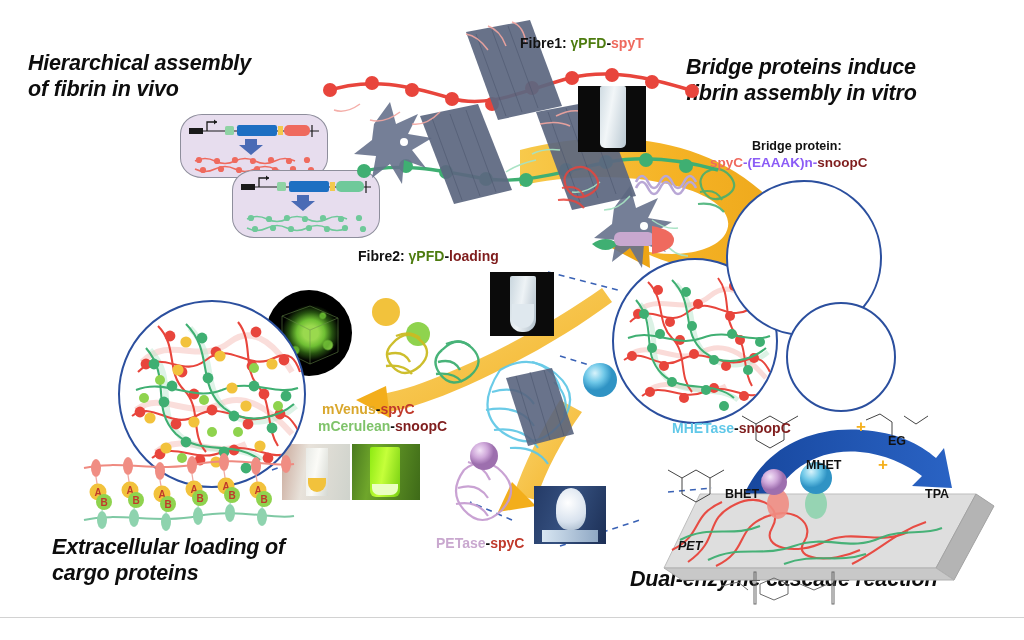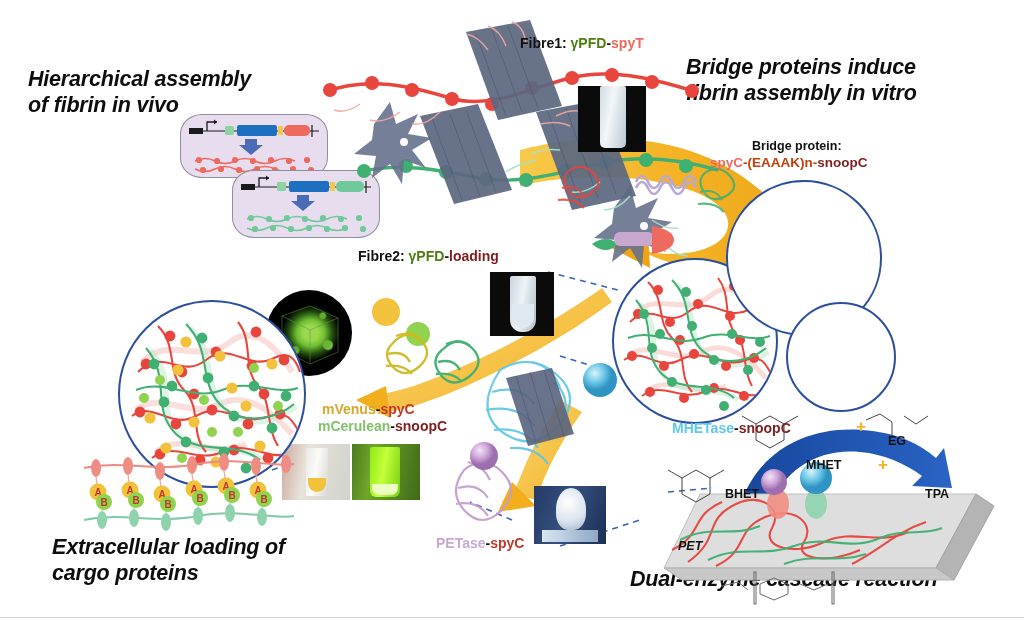--- a/index.html
+++ b/index.html
@@ -2,36 +2,36 @@
 <html><head>
 <meta charset="utf-8">
 <style>
   html,body{margin:0;padding:0;background:#fff;}
   body{width:1024px;height:640px;position:relative;overflow:hidden;
        font-family:"Liberation Sans",sans-serif;}
   #stage{position:absolute;inset:0;width:1024px;height:640px;background:#ffffff;}
 
   .hd{position:absolute;font-weight:bold;font-style:italic;color:#0d0d0d;
       font-size:21.5px;line-height:1.22;letter-spacing:-0.2px;white-space:pre-line;}
-  .hd.h1{left:28px;top:50px;margin-top:16px;}
+  .hd.h1{left:28px;top:50px;}
   .hd.h2{left:686px;top:54px;}
   .hd.h3{left:52px;top:534px;}
   .hd.h4{left:630px;top:566px;}
 
   .lbl{position:absolute;font-weight:bold;white-space:nowrap;}
   .lbl.fibre1{left:520px;top:35px;font-size:14px;}
   .lbl.fibre2{left:358px;top:248px;font-size:14px;}
   .lbl.bridget{left:752px;top:139px;font-size:12.5px;}
   .lbl.bridgeseq{left:710px;top:155px;font-size:13.5px;}
   .lbl.mvenus{left:322px;top:401px;font-size:14px;}
   .lbl.mcer{left:318px;top:418px;font-size:14px;}
   .lbl.mhet{left:672px;top:420px;font-size:14px;}
   .lbl.petase{left:436px;top:535px;font-size:14px;}
   .c-blue{color:#4d7c0f;} .c-salmon{color:#ef6a5e;}
-  .c-green{color:#7f1d1d;} .c-grey{color:#c2410c;} .c-gold{color:#d9a72c;}
+  .c-green{color:#7f1d1d;} .c-grey{color:#8b5cf6;} .c-gold{color:#d9a72c;}
   .c-cyan{color:#61c8e8;} .c-lilac{color:#c9a8cf;} .c-dkred{color:#c0392b;}
   .c-black{color:#111;}
 
   .chem{position:absolute;font-weight:bold;font-size:12.5px;color:#111;}
   .chem.bhet{left:725px;top:487px;}
   .chem.mhetl{left:806px;top:458px;}
   .chem.eg{left:888px;top:434px;}
   .chem.tpa{left:925px;top:487px;}
   .chem.pet{left:678px;top:539px;font-style:italic;}
 

